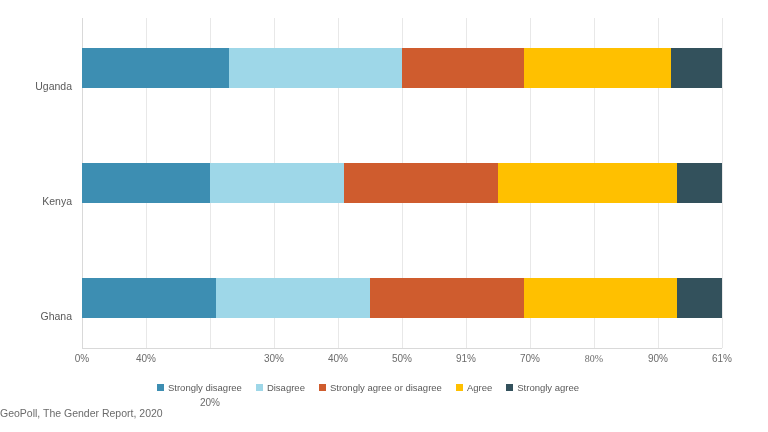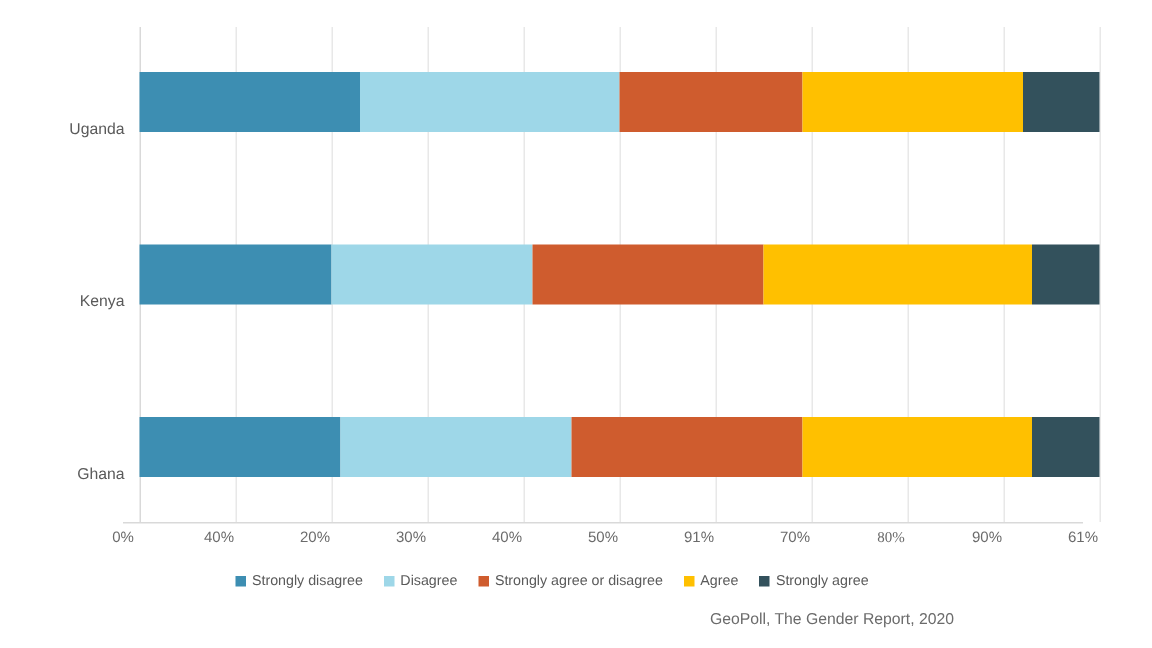--- a/index.html
+++ b/index.html
@@ -18,21 +18,21 @@
   #chart-root {
     position: relative;
     width: 768px;
     height: 432px;
     box-sizing: border-box;
   }
 
   
   #plot-wrap {
     position: absolute;
-    left: 93px;
+    left: 82px;
     top: 18px;
     width: 640px;
     height: 330px;
   }
 
   .gridlines {
     position: absolute;
     inset: 0;
     pointer-events: none;
   }
@@ -137,21 +137,21 @@
     height: 7px;
     flex: 0 0 auto;
   }
 
   
   #caption {
     position: absolute;
     left: 0;
     top: 407px;
     width: 636px;
-    text-align: right;
+    text-align: left;
     font-size: 10.5px;
     color: #6b6b6b;
   }
 </style>
 </head>
 <body>
 
 <div id="chart-root">
 
   <div id="plot-wrap">
@@ -199,21 +199,21 @@
           <div class="seg" title="Strongly agree: 7%" style="width: 7%; background: rgb(51, 81, 92);"></div>
         </div>
     </div>
 
   </div>
 
   <div class="axis-line"></div>
   <div id="xaxis">
       <div class="xtick" style="left: 0%;">0%</div>
       <div class="xtick" style="left: 10%;">40%</div>
-      <div class="xtick" style="left: 20%;">20%</div>
+      <div class="xtick" style="left: 20%; margin-top: 44px;">20%</div>
       <div class="xtick" style="left: 30%;">30%</div>
       <div class="xtick" style="left: 40%;">40%</div>
       <div class="xtick" style="left: 50%;">50%</div>
       <div class="xtick" style="left: 60%;">91%</div>
       <div class="xtick" style="left: 70%;">70%</div>
       <div class="xtick" style="left: 80%; font-family: Liberation Serif, serif;">80%</div>
       <div class="xtick" style="left: 90%;">90%</div>
       <div class="xtick" style="left: 100%;">61%</div>
     </div>
 

